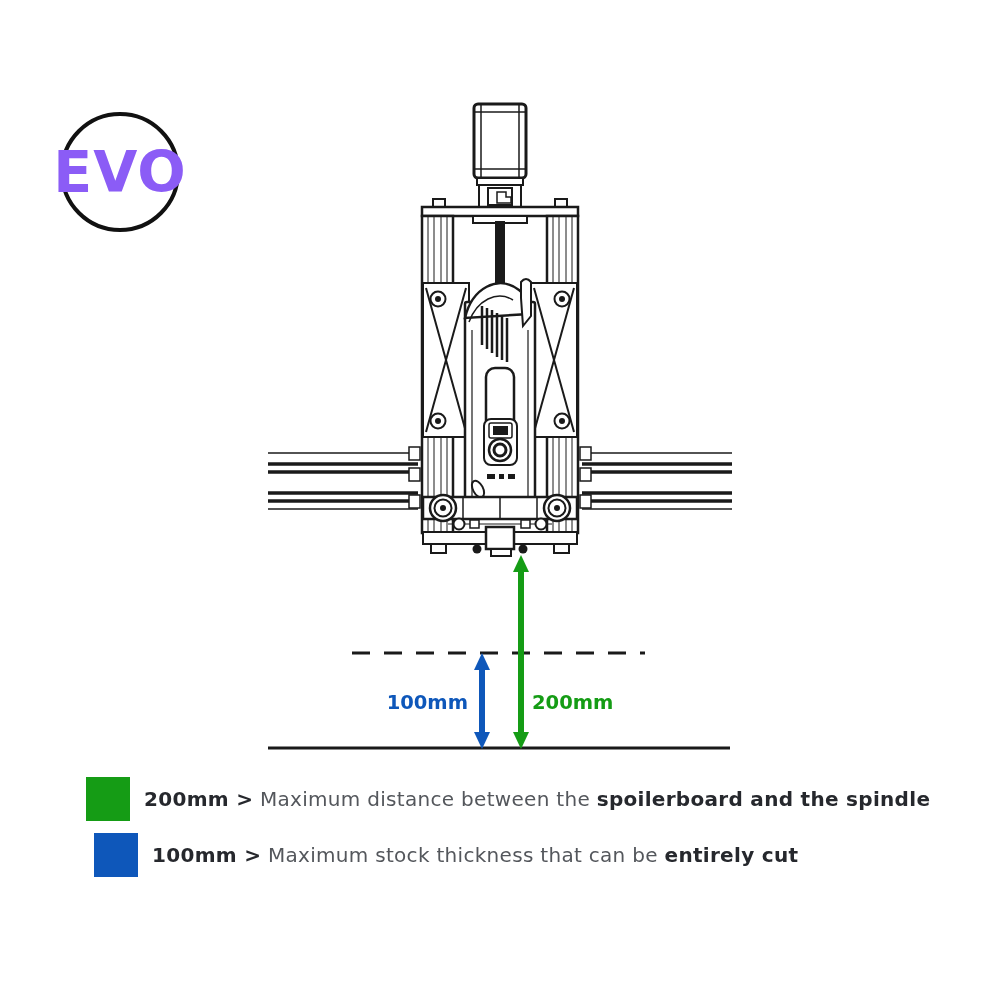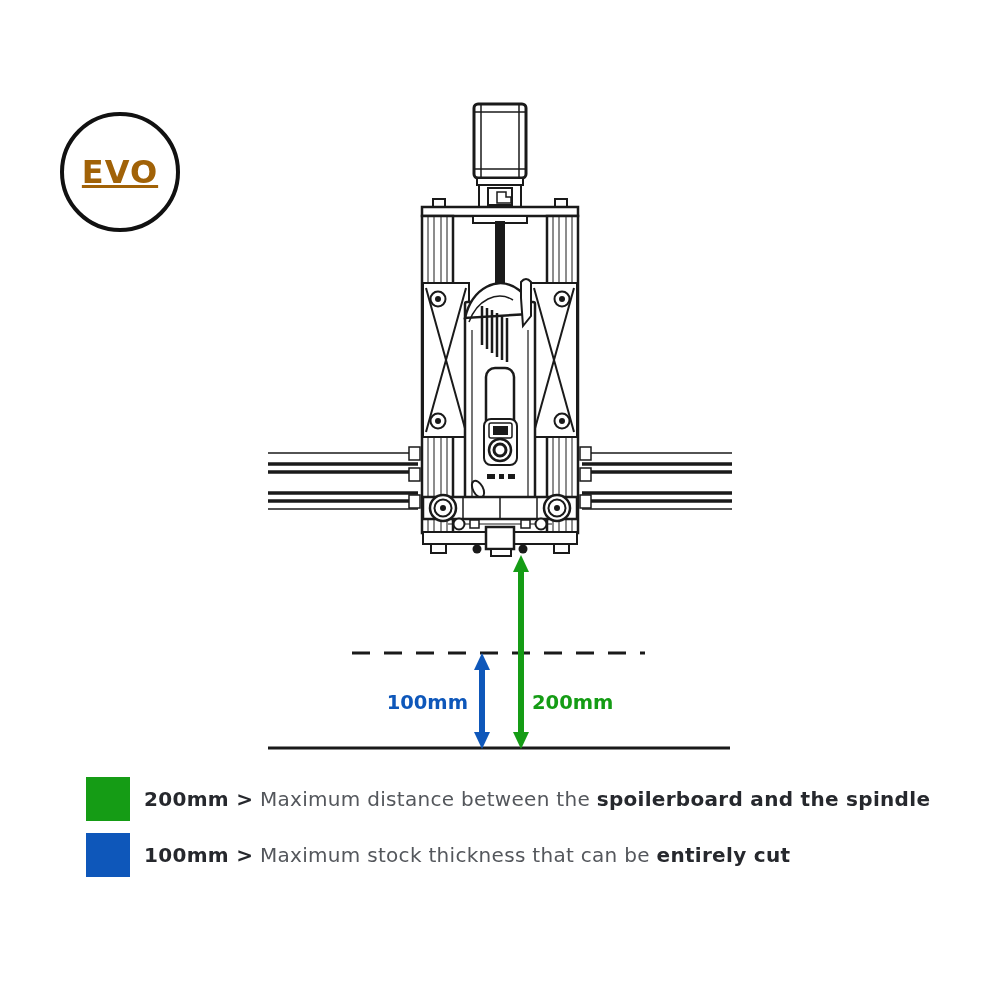--- a/index.html
+++ b/index.html
@@ -2,21 +2,21 @@
 <html><head>
 <meta charset="utf-8">
 <style>
   html,body{margin:0;padding:0;background:#ffffff;}
   .page{position:relative;width:1000px;height:1000px;background:#fff;overflow:hidden;
         font-family:"DejaVu Sans","Liberation Sans",sans-serif;color:#26282d;}
 
   
   .logo{position:absolute;left:60px;top:112px;width:112px;height:112px;border:4.5px solid #111;
         border-radius:50%;display:flex;align-items:center;justify-content:center;}
-  .logo span{font-size:32px;font-weight:bold;letter-spacing:1px;color:#a16207;text-decoration:underline;}
+  .logo span{font-size:57px;font-weight:bold;letter-spacing:1px;color:#8b5cf6;}
 
   
   svg.drawing{position:absolute;left:0;top:0;width:1000px;height:1000px;}
   .ln{stroke:#1a1a1a;fill:none;}
   .wh{stroke:#1a1a1a;fill:#ffffff;}
   .dk{fill:#1a1a1a;stroke:none;}
 
   .dim-label{font-family:"DejaVu Sans","Liberation Sans",sans-serif;font-weight:bold;font-size:19.5px;}
 
   
@@ -195,21 +195,21 @@
 
   <div class="legend-row" style="top:777px;">
     <div class="swatch" style="background-color: rgb(21, 156, 21);"></div>
     <div class="legend-text">
       <b>200mm &gt;</b>
       <span>Maximum distance between the</span>
       <b>spoilerboard and the spindle</b>
     </div>
   </div>
 
-  <div class="legend-row" style="top:833px;">
+  <div class="legend-row" style="top:833px;margin-left:8px;">
     <div class="swatch" style="background-color: rgb(14, 87, 186);"></div>
     <div class="legend-text">
       <b>100mm &gt;</b>
       <span>Maximum stock thickness that can be</span>
       <b>entirely cut</b>
     </div>
   </div>
 
 
 </div>

